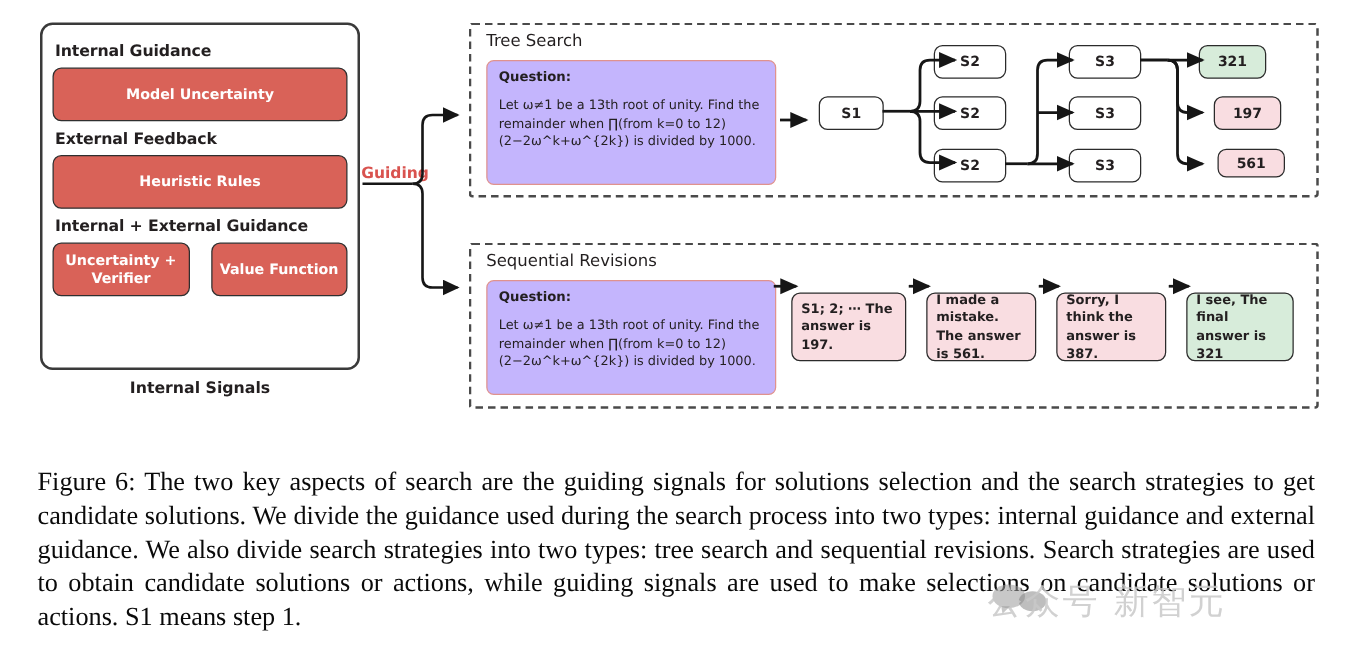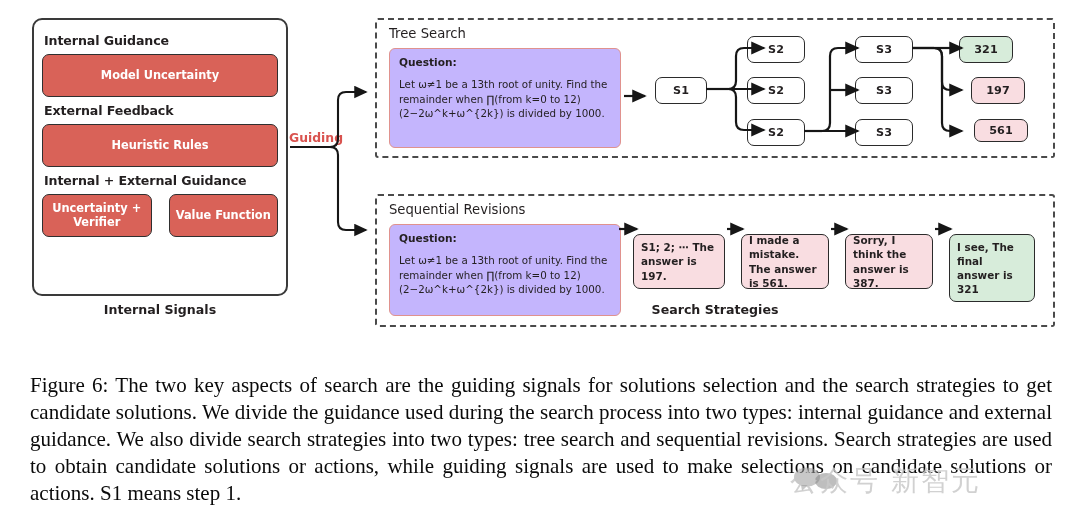--- a/index.html
+++ b/index.html
@@ -167,24 +167,23 @@
     <div class="panel-heading">Sequential Revisions</div>
 
     <div class="question-card">
       <div class="q-label">Question:</div>
       <div class="q-body">Let ω≠1 be a 13th root of unity. Find the remainder when ∏(from k=0 to 12) (2−2ω^k+ω^{2k}) is divided by 1000.</div>
     </div>
 
     <div class="revbox pink" style="left:256px;top:38px;width:92px;height:55px;">S1; 2; ⋯ The answer is 197.</div>
     <div class="revbox pink" style="left:364px;top:38px;width:88px;height:55px;">I made a mistake. The answer is 561.</div>
     <div class="revbox pink" style="left:468px;top:38px;width:88px;height:55px;">Sorry, I think the answer is 387.</div>
-    <div class="revbox green" style="left:572px;top:38px;width:86px;height:68px;">I see, The final answer is 321</div>
+    <div class="revbox green" style="left:572px;top:38px;width:86px;height:55px;">I see, The final answer is 321</div>
   </div>
 
-  <div class="panel-caption cap-right">Search Strategies</div>
 
   <svg class="svg-layer" viewBox="0 0 1080 340" xmlns="http://www.w3.org/2000/svg">
     <defs>
       <marker id="ah" markerWidth="7" markerHeight="7" refX="5.6" refY="3" orient="auto">
         <path d="M0,0 L6.4,3 L0,6 z" fill="#161616"></path>
       </marker>
       <marker id="ahs" markerWidth="7.5" markerHeight="7.5" refX="5.8" refY="3.1" orient="auto">
         <path d="M0,0.2 L6.6,3.1 L0,6 z" fill="#161616"></path>
       </marker>
     </defs>

